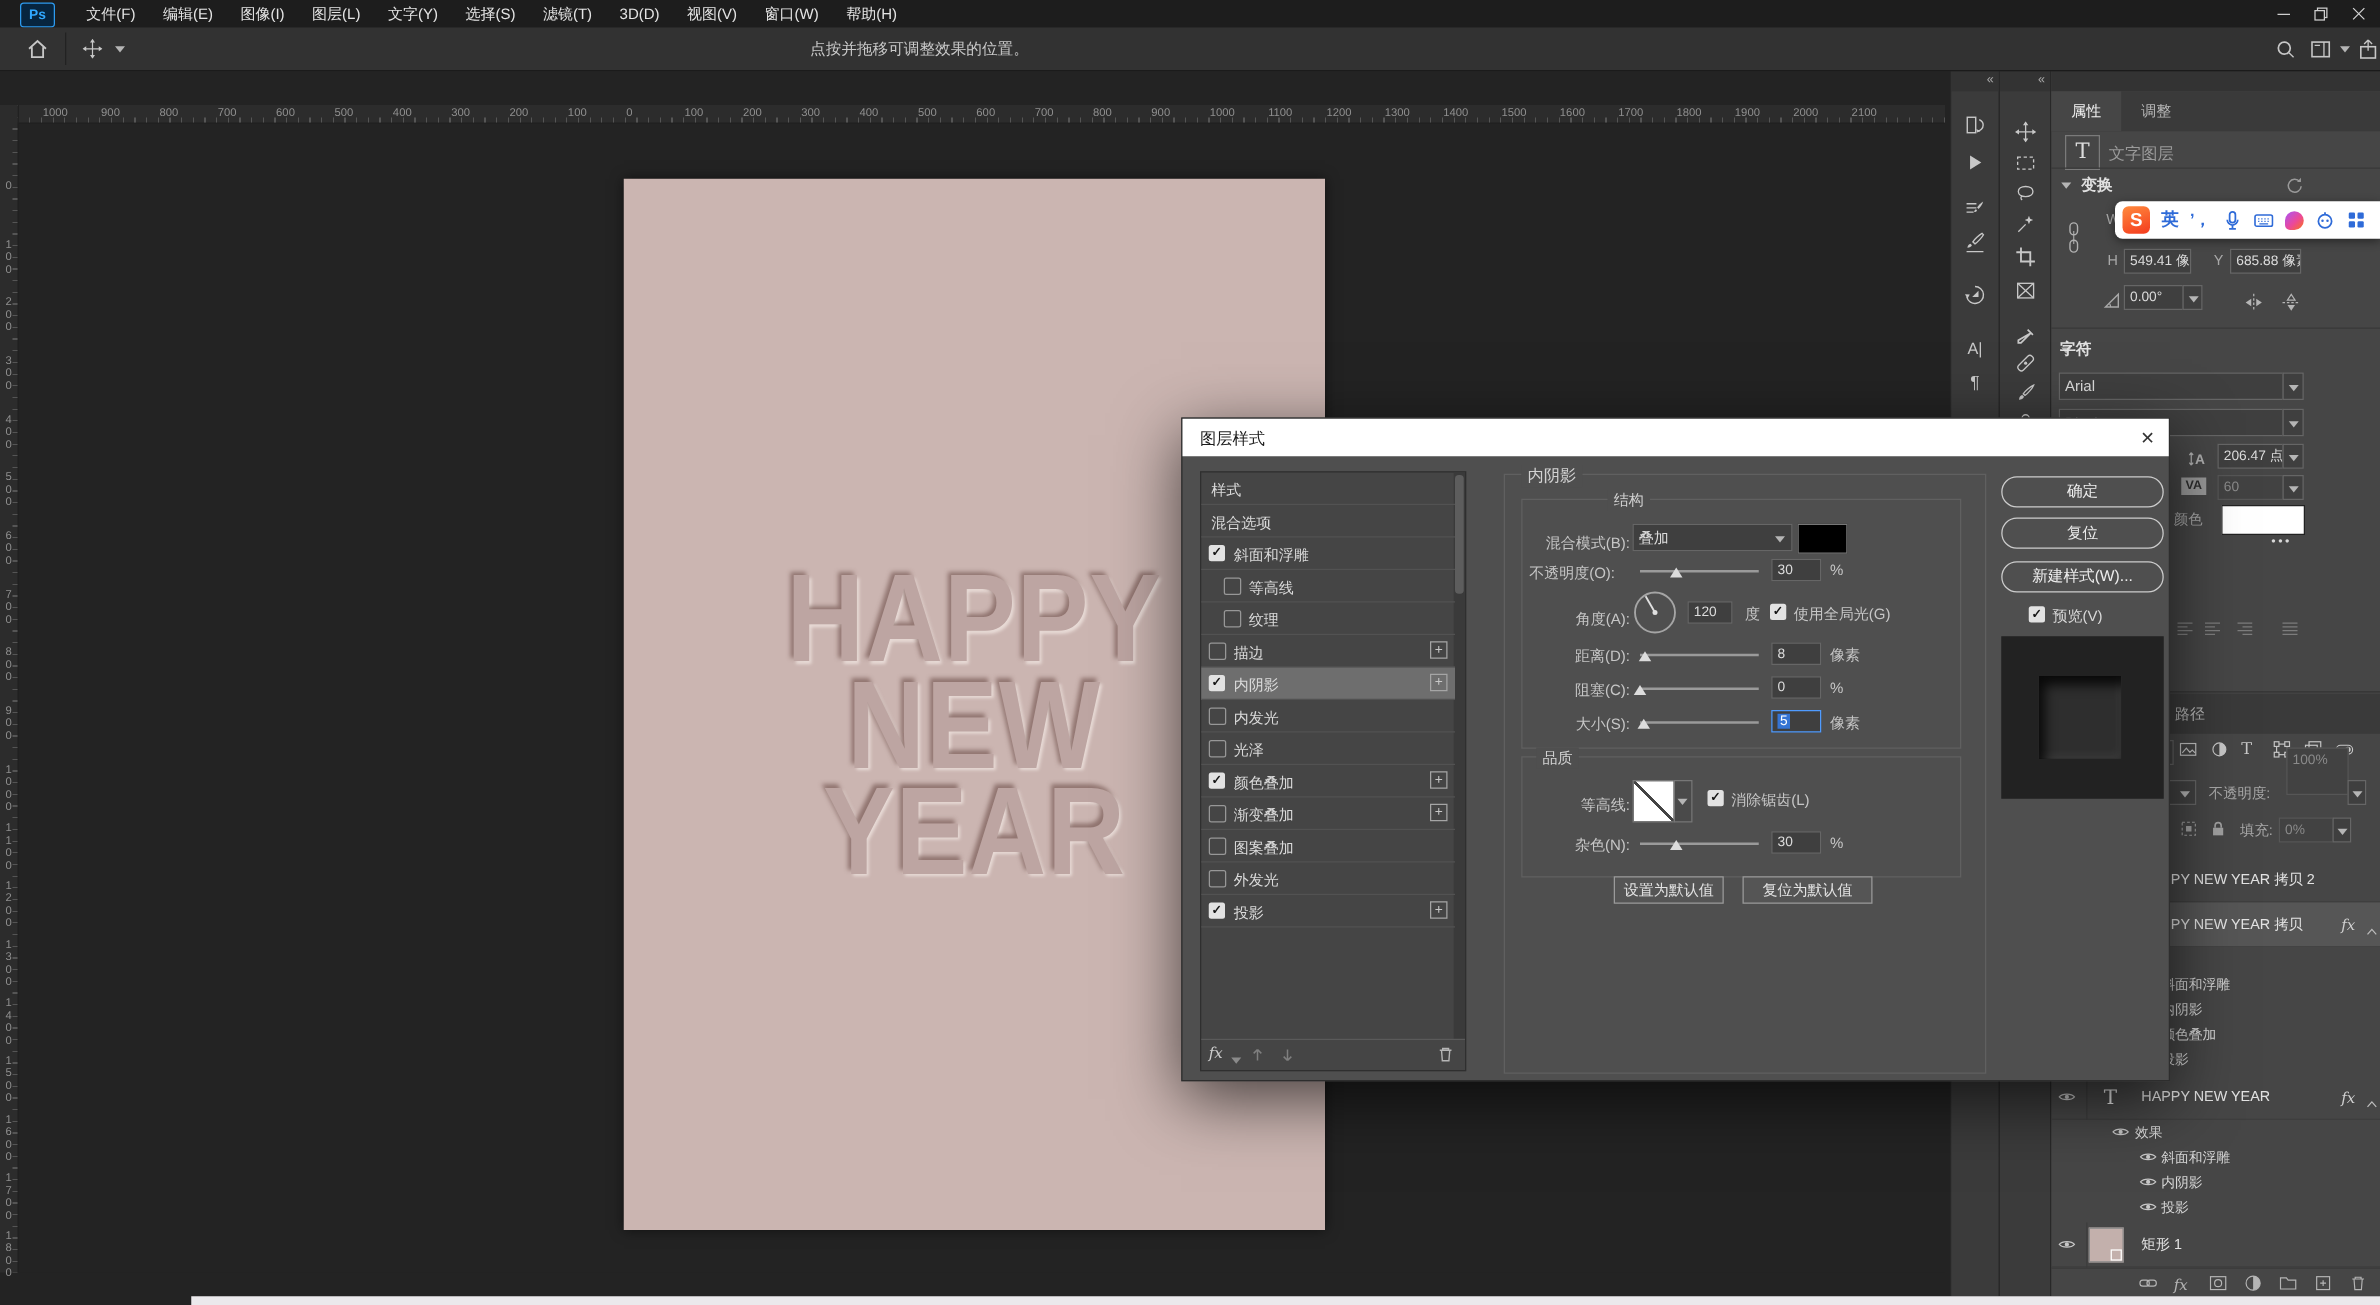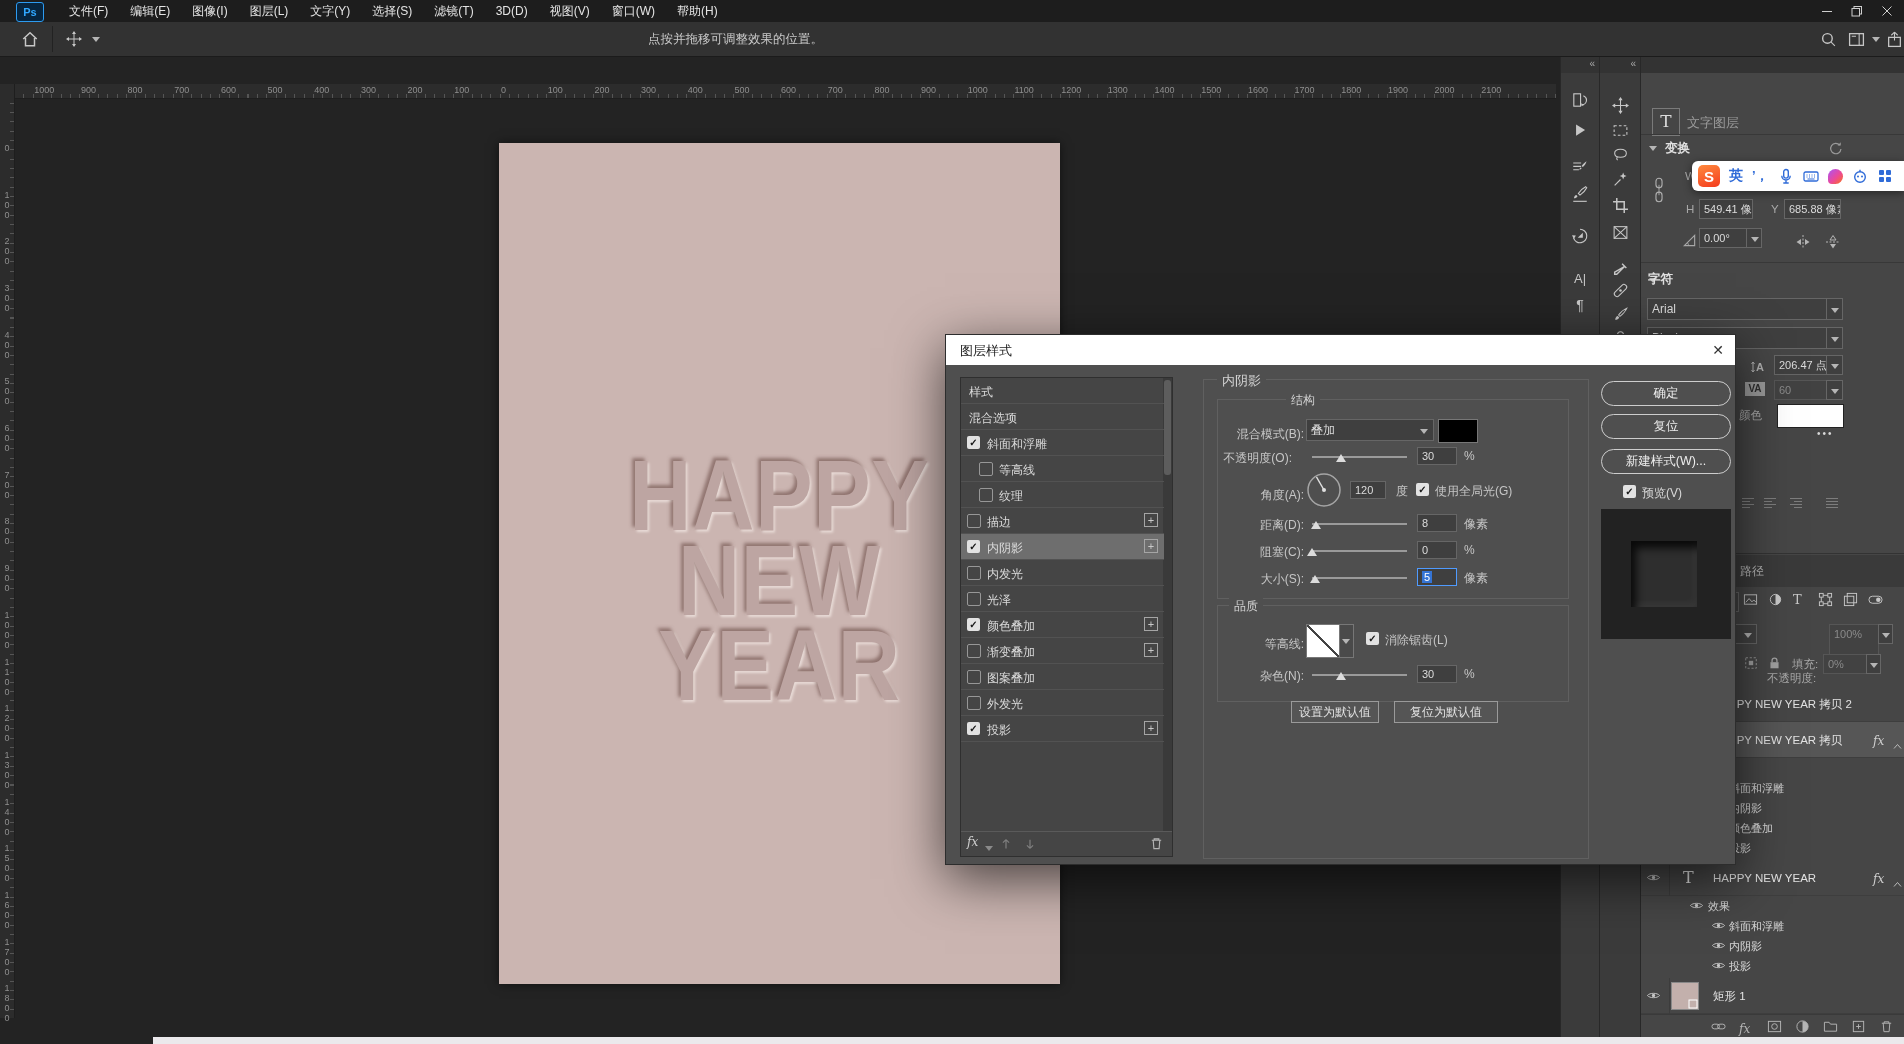--- a/index.html
+++ b/index.html
@@ -334,20 +334,24 @@
         <svg width="17" height="17" viewBox="0 0 16 16">
           <circle cx="8" cy="4.5" r="2.8" fill="none" stroke="#c7c7c7"></circle>
           <path d="M3 13.5h10L11.5 9h-7z" fill="none" stroke="#c7c7c7"></path>
         </svg>
       </div>
     </div>
 
   <div id="rightPanel">
     <div class="phead"></div>
 
+    <div class="ptabbar" style="top:17px;">
+      <div class="ptab active" style="left:0;width:56px;">属性</div>
+      <div class="ptab" style="left:56px;width:56px;">调整</div>
+    </div>
 
     <div class="abs" style="left:11px;top:52px;width:26px;height:26px;border:1px solid #7a7a7a;color:#dcdcdc;font-family:'DejaVu Serif',serif;font-size:17px;text-align:center;line-height:25px;">T</div>
     <div class="txt" style="left:46px;top:58px;font-size:13px;color:#9a9a9a;">文字图层</div>
     <div class="divline" style="top:78px;"></div>
     <div class="chv" style="left:8px;top:90px;"></div>
     <div class="seclabel" style="left:24px;top:84px;">变换</div>
     <div class="toolbtn" style="left:182px;top:80px;">
       <svg width="15" height="15" viewBox="0 0 16 16">
           <path d="M12.5 4.5A5.5 5.5 0 1 0 13.8 8.5" fill="none" stroke="#9a9a9a" stroke-width="1.3"></path>
           <path d="M13.6 1.2v3.6h-3.4z" fill="#9a9a9a"></path>
@@ -480,22 +484,22 @@
             <rect x="1.5" y="4.5" width="10" height="10" fill="none" stroke="#c7c7c7"></rect>
           </svg></div>
         <div class="abs" style="left: 227px; top: 2px;"><svg width="15" height="15" viewBox="0 0 16 16">
             <rect x="1" y="4.5" width="14" height="7.5" rx="3.7" fill="none" stroke="#c7c7c7"></rect>
             <circle cx="11" cy="8.2" r="2.4" fill="#c7c7c7"></circle>
           </svg></div>
       </div>
     <div class="ddbtn" style="left:6px;top:568px;width:110px;height:20px;background:#424242;">
         <div class="chv" style="right:4px;top:8px;left:auto;"></div>
       </div>
-    <div class="greylab" style="left:126px;top:571px;margin-top:44px;">不透明度:</div>
-    <div class="field dis" style="left:188px;top:568px;width:50px;height:38px;line-height:18px;">100%</div>
+    <div class="greylab" style="left:126px;top:571px;">不透明度:</div>
+    <div class="field dis" style="left:188px;top:542px;width:50px;height:38px;line-height:18px;">100%</div>
     <div class="ddbtn" style="left:237px;top:568px;width:15px;height:20px;">
         <div class="chv" style="left:3px;top:8px;"></div>
       </div>
     <div class="greylab" style="left:6px;top:601px;">锁定:</div>
     <div class="toolbtn" style="left:101px;top:598px;width:18px;height:18px;">
       <svg width="14" height="14" viewBox="0 0 16 16">
           <rect x="2" y="2" width="12" height="12" fill="none" stroke="#a0a0a0" stroke-dasharray="2.5 2"></rect>
           <rect x="5.5" y="5.5" width="5" height="5" fill="#a0a0a0"></rect>
         </svg>
       </div>

